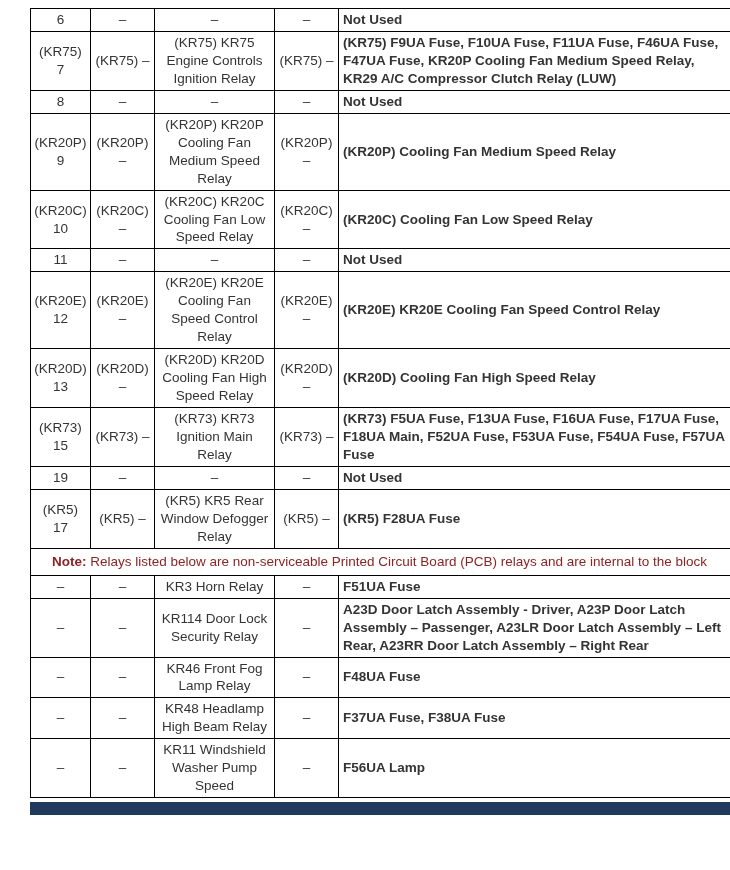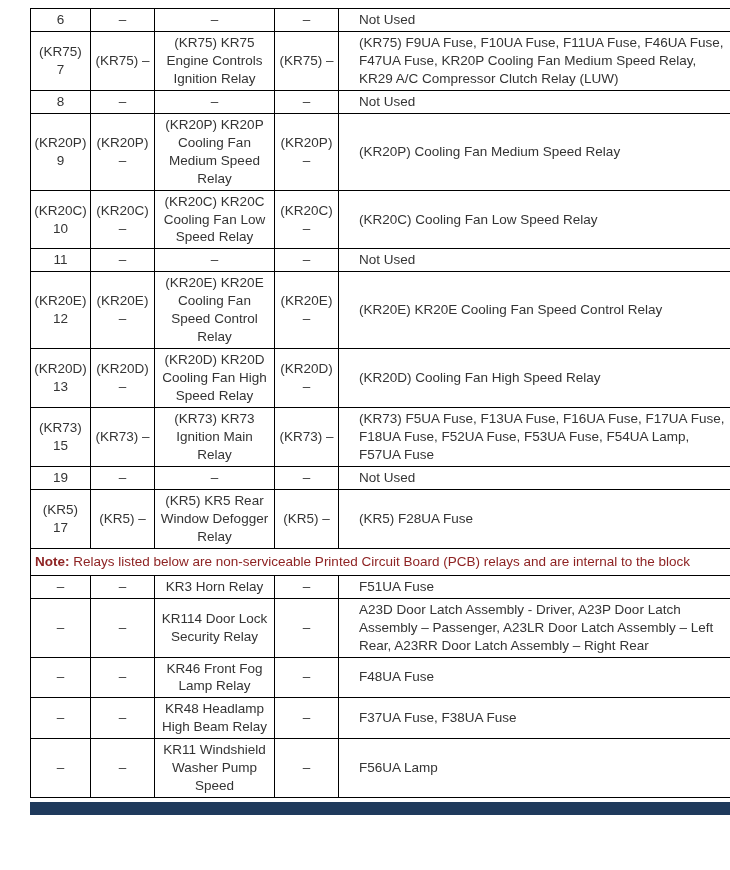--- a/index.html
+++ b/index.html
@@ -34,25 +34,26 @@
   td {
     border: 1px solid var(--border, #000);
     padding: 2px 3px;
     vertical-align: middle;
     text-align: center;
     word-wrap: break-word;
     overflow-wrap: break-word;
   }
   td.col5 {
     text-align: left;
-    padding-left: 20px;
+    padding-left: 4px;
     padding-right: 3px;
+    font-weight: bold;
   }
   td.note-cell {
-    text-align: left;
+    text-align: center;
     padding: 4px 6px 4px 4px;
     color: var(--note-text, #8e2323);
   }
   .note-label {
     font-weight: bold;
   }
   .bottom-bar {
     width: 700px;
     height: 13px;
     margin-top: 4px;
@@ -126,21 +127,21 @@
           <td class="col2">(KR20D) –</td>
           <td class="col3">(KR20D) KR20D Cooling Fan High Speed Relay</td>
           <td class="col4">(KR20D) –</td>
           <td class="col5">(KR20D) Cooling Fan High Speed Relay</td>
         </tr>
         <tr>
           <td class="col1">(KR73) 15</td>
           <td class="col2">(KR73) –</td>
           <td class="col3">(KR73) KR73 Ignition Main Relay</td>
           <td class="col4">(KR73) –</td>
-          <td class="col5">(KR73) F5UA Fuse, F13UA Fuse, F16UA Fuse, F17UA Fuse, F18UA Fuse, F52UA Fuse, F53UA Fuse, F54UA Lamp, F57UA Fuse</td>
+          <td class="col5">(KR73) F5UA Fuse, F13UA Fuse, F16UA Fuse, F17UA Fuse, F18UA Main, F52UA Fuse, F53UA Fuse, F54UA Fuse, F57UA Fuse</td>
         </tr>
         <tr>
           <td class="col1">19</td>
           <td class="col2">–</td>
           <td class="col3">–</td>
           <td class="col4">–</td>
           <td class="col5">Not Used</td>
         </tr>
         <tr>
           <td class="col1">(KR5) 17</td>

